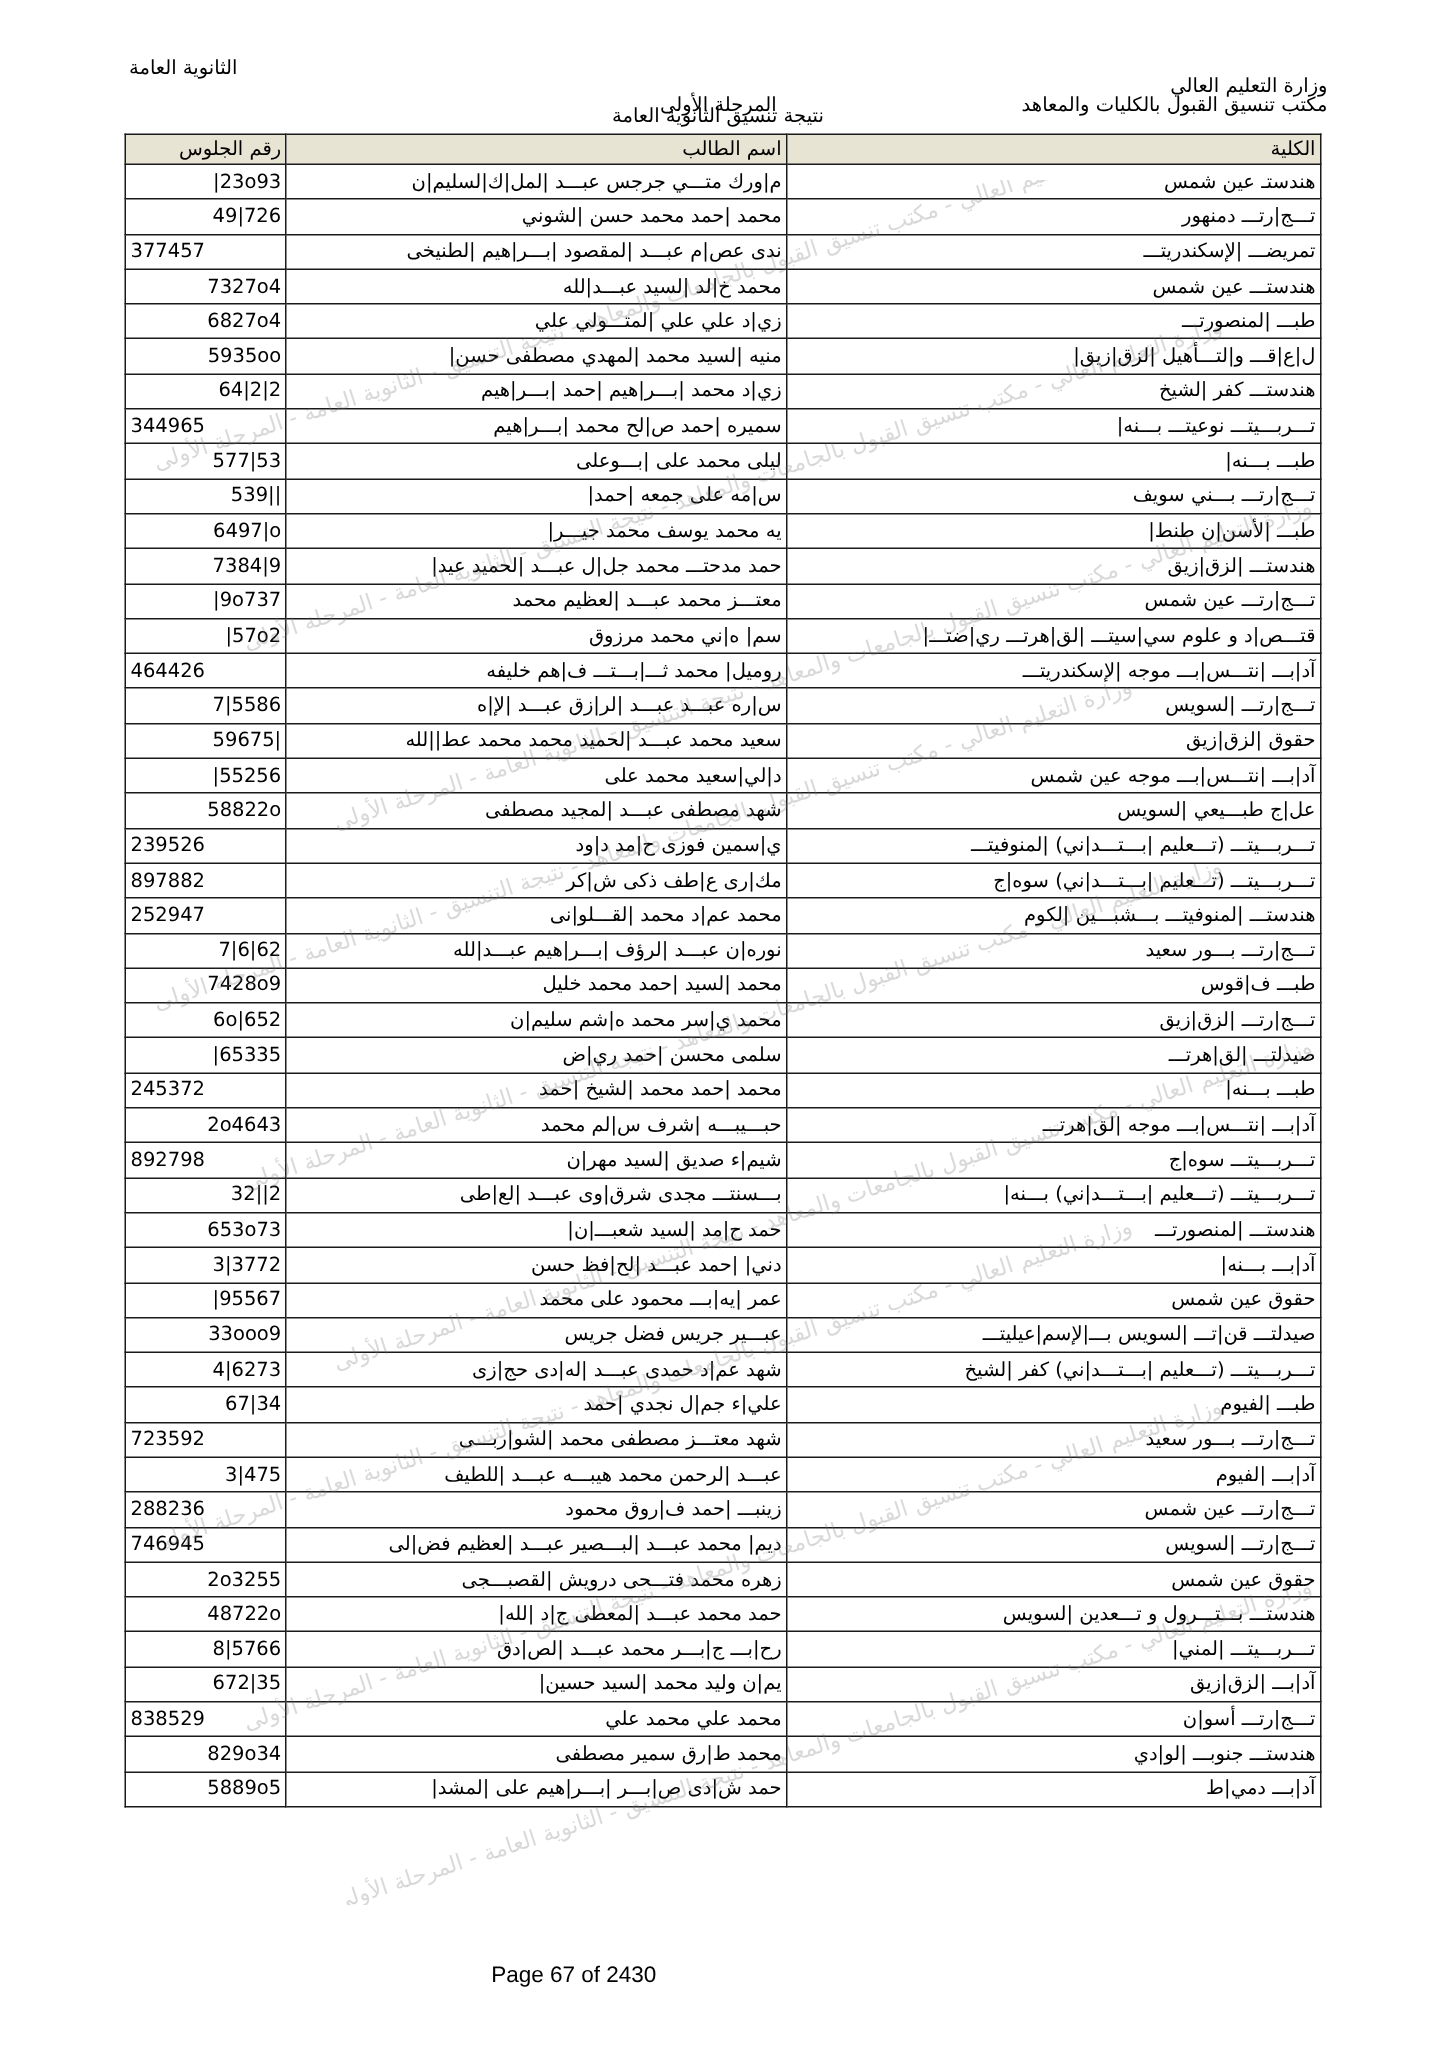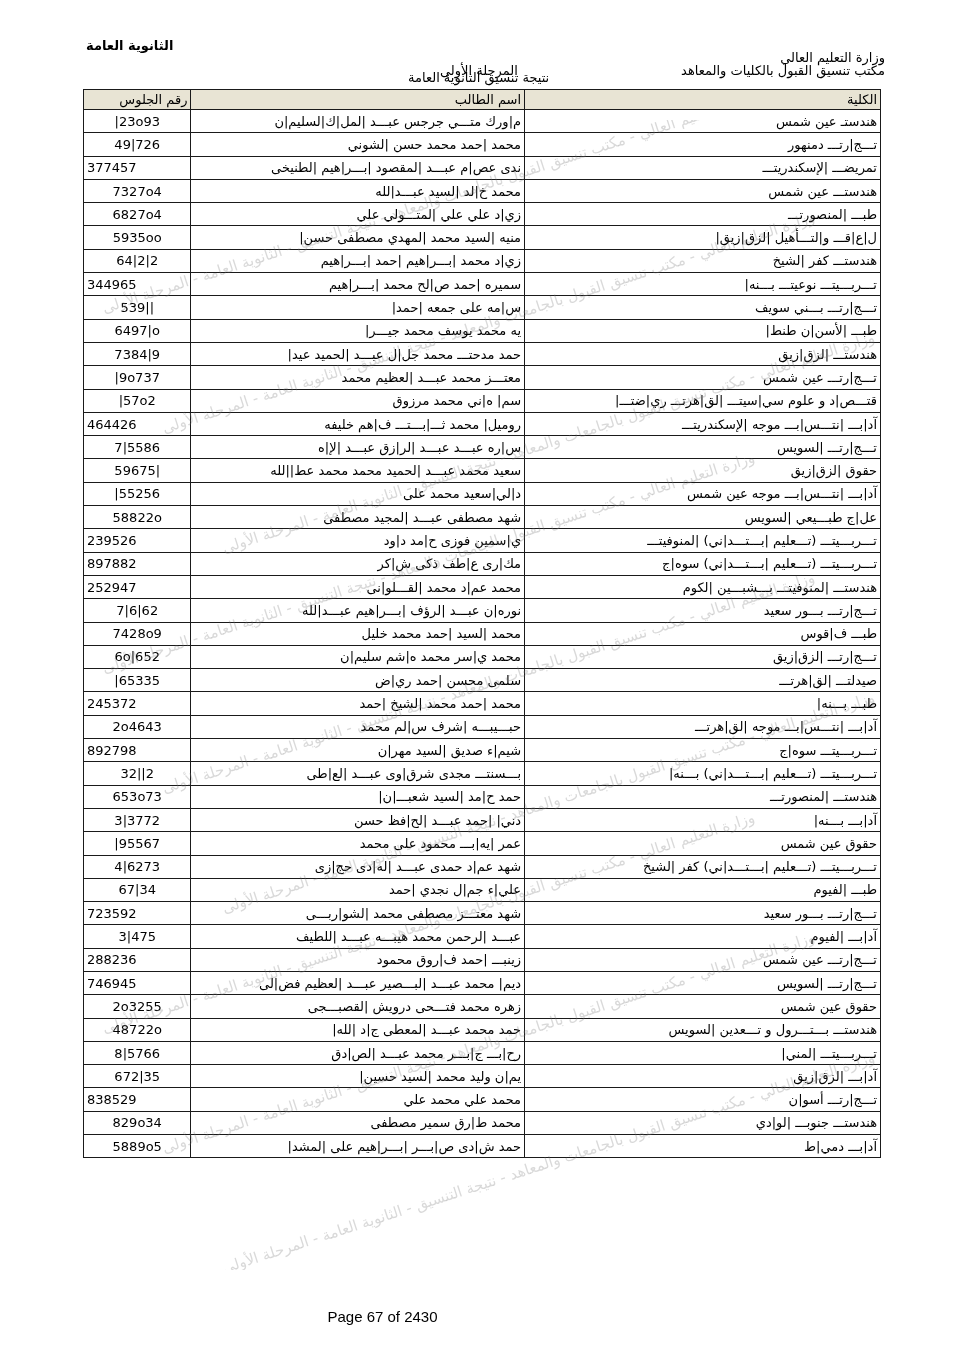--- a/index.html
+++ b/index.html
@@ -3,31 +3,31 @@
 <meta charset="utf-8">
 <style>
   html, body { margin: 0; padding: 0; background: #ffffff; }
   body { width: 967px; height: 1368px; position: relative; overflow: hidden;
          font-family: "DejaVu Sans", "Liberation Sans", sans-serif; color: #000; }
   .hdr { position: absolute; font-size: 13px; direction: rtl; white-space: nowrap; }
   .hdr-r1 { right: 82px; top: 50px; }
   .hdr-r2 { right: 82px; top: 63px; }
   .hdr-c1 { left: 408px; top: 38px; margin-top: 32px; }
   .hdr-c2 { left: 440px; top: 63px; }
-  .hdr-l1 { left: 86px; top: 38px; font-weight: bold; }
+  .hdr-l1 { left: 86px; top: 38px; }
   table.grid { position: absolute; left: 83px; top: 89px; width: 798px;
                border-collapse: collapse; table-layout: fixed; direction: ltr; }
   table.grid td, table.grid th { border: 1.5px solid #1a1a1a; height: 22.3px; padding: 0 3px;
                font-size: 13px; font-weight: normal; white-space: nowrap; overflow: hidden; }
   table.grid th { background: #e8e4d4; text-align: right; direction: rtl; height: 19px; margin-left: 44px; }
   .c-seat { width: 106px; }
   .c-name { width: 329px; }
   .c-fac  { width: 351px; }
   td.seat { font-family: "DejaVu Sans", sans-serif; font-size: 14px; direction: ltr; }
-  td.seat.left { text-align: center; margin-top: 40px; }
+  td.seat.left { text-align: right; margin-top: 40px; }
   td.seat.right { }
   td.ar { text-align: right; direction: rtl; font-family: "DejaVu Sans", sans-serif; }
   .watermark { position: absolute; left: 60px; top: 120px; width: 900px; height: 1150px;
                pointer-events: none; overflow: hidden; }
   .wm-line { position: absolute; font-size: 15px; color: rgba(120,120,120,0.28); white-space: nowrap;
              transform: rotate(-18deg); transform-origin: left top; direction: rtl; }
   .footer { position: absolute; left: 0; width: 765px; top: 1308px; text-align: center;
             font-size: 15px; font-family: "Liberation Sans", sans-serif; }
 </style>
 </head>
@@ -87,20 +87,25 @@
         <td class="seat left">64|2|2</td>
         <td class="ar">زي|د محمد |بـــر|هيم |حمد |بـــر|هيم</td>
         <td class="ar">هندستـــ كفر |لشيخ</td>
       </tr>
       <tr>
         <td class="seat right">344965</td>
         <td class="ar">سميره |حمد ص|لح محمد |بـــر|هيم</td>
         <td class="ar">تـــربـــيتـــ نوعيتـــ بـــنه|</td>
       </tr>
       <tr>
+        <td class="seat left">577|53</td>
+        <td class="ar">ليلى محمد على |بـــوعلى</td>
+        <td class="ar">طبـــ بـــنه|</td>
+      </tr>
+      <tr>
         <td class="seat left">539||</td>
         <td class="ar">س|مه على جمعه |حمد|</td>
         <td class="ar">تـــج|رتـــ بـــني سويف</td>
       </tr>
       <tr>
         <td class="seat left">6497|o</td>
         <td class="ar">يه محمد يوسف محمد جيـــر|</td>
         <td class="ar">طبـــ |لأسن|ن طنط|</td>
       </tr>
       <tr>
@@ -205,20 +210,25 @@
       </tr>
       <tr>
         <td class="seat left">3|3772</td>
         <td class="ar">دني| |حمد عبـــد |لح|فظ حسن</td>
         <td class="ar">آد|بـــ بـــنه|</td>
       </tr>
       <tr>
         <td class="seat left">|95567</td>
         <td class="ar">عمر |يه|بـــ محمود على محمد</td>
         <td class="ar">حقوق عين شمس</td>
+      </tr>
+      <tr>
+        <td class="seat left">33ooo9</td>
+        <td class="ar">عبـــير جريس فضل جريس</td>
+        <td class="ar">صيدلتـــ قن|تـــ |لسويس بـــ|لإسم|عيليتـــ</td>
       </tr>
       <tr>
         <td class="seat left">4|6273</td>
         <td class="ar">شهد عم|د حمدى عبـــد |له|دى حج|زى</td>
         <td class="ar">تـــربـــيتـــ (تـــعليم |بـــتـــد|ني) كفر |لشيخ</td>
       </tr>
       <tr>
         <td class="seat left">67|34</td>
         <td class="ar">علي|ء جم|ل نجدي |حمد</td>
         <td class="ar">طبـــ |لفيوم</td>

